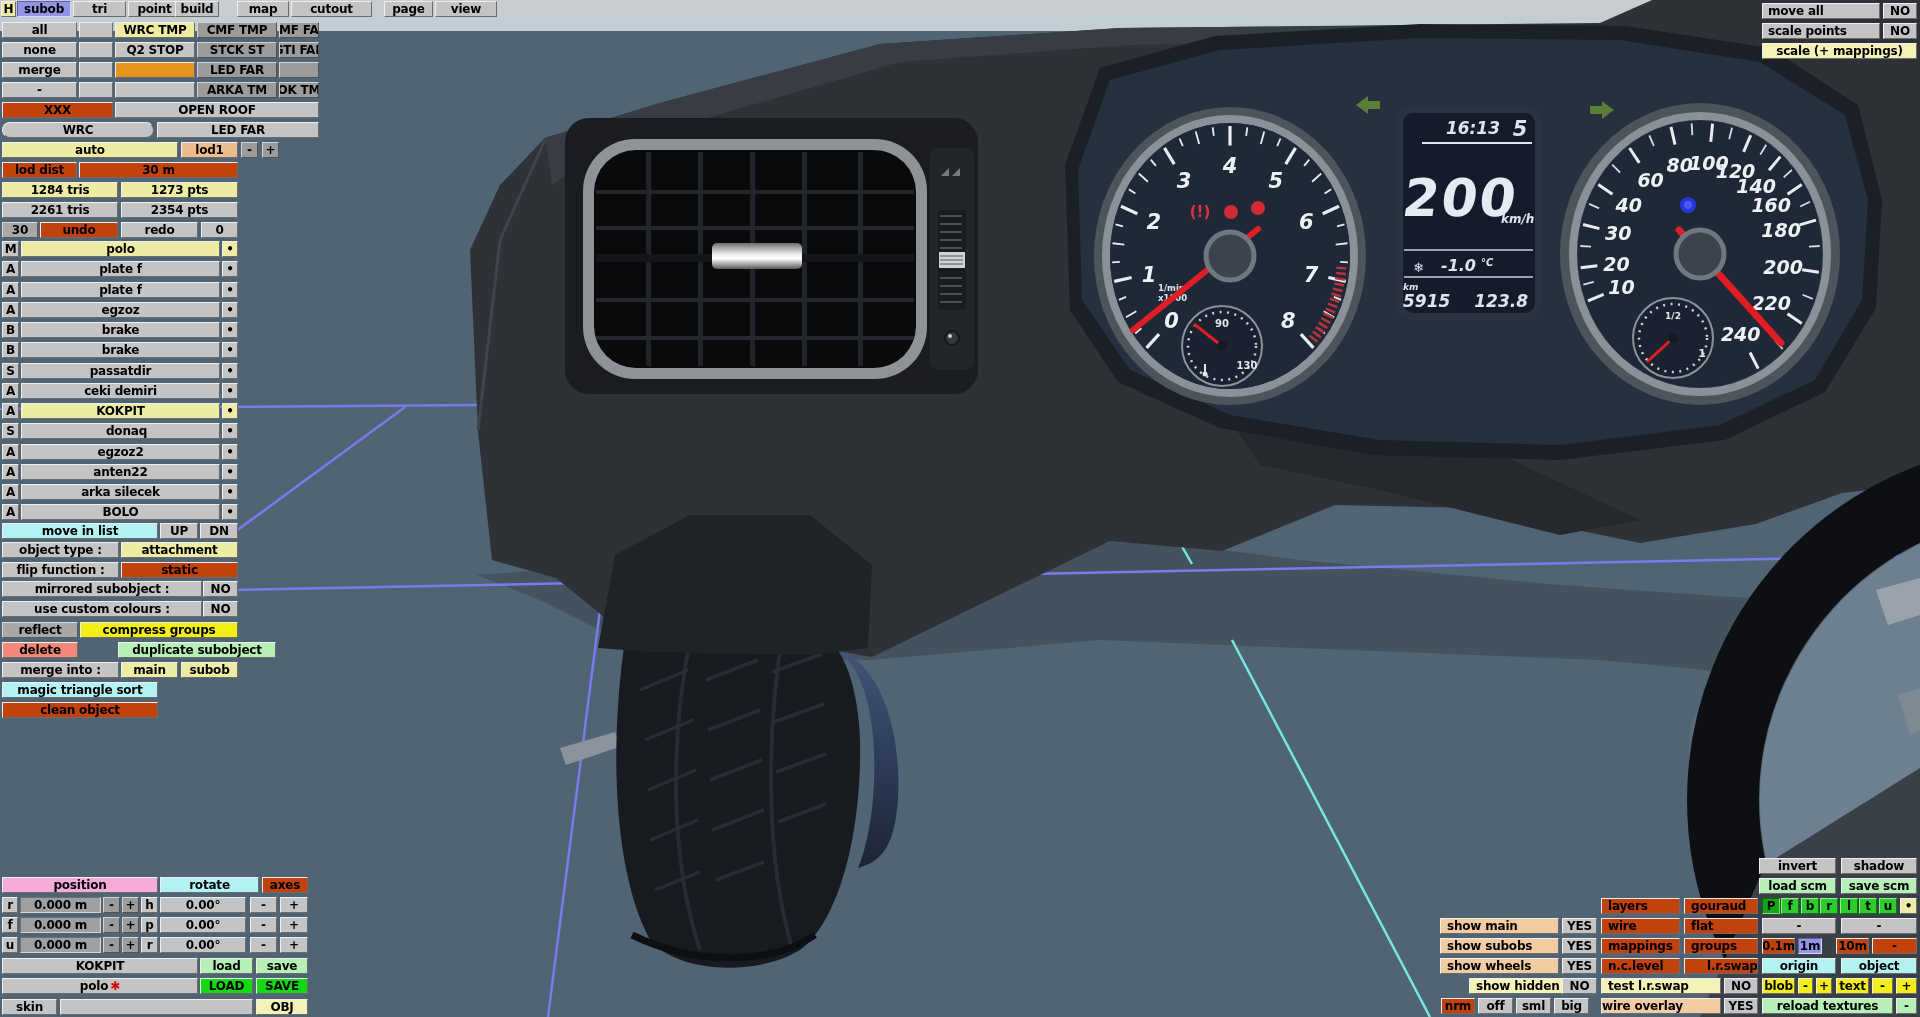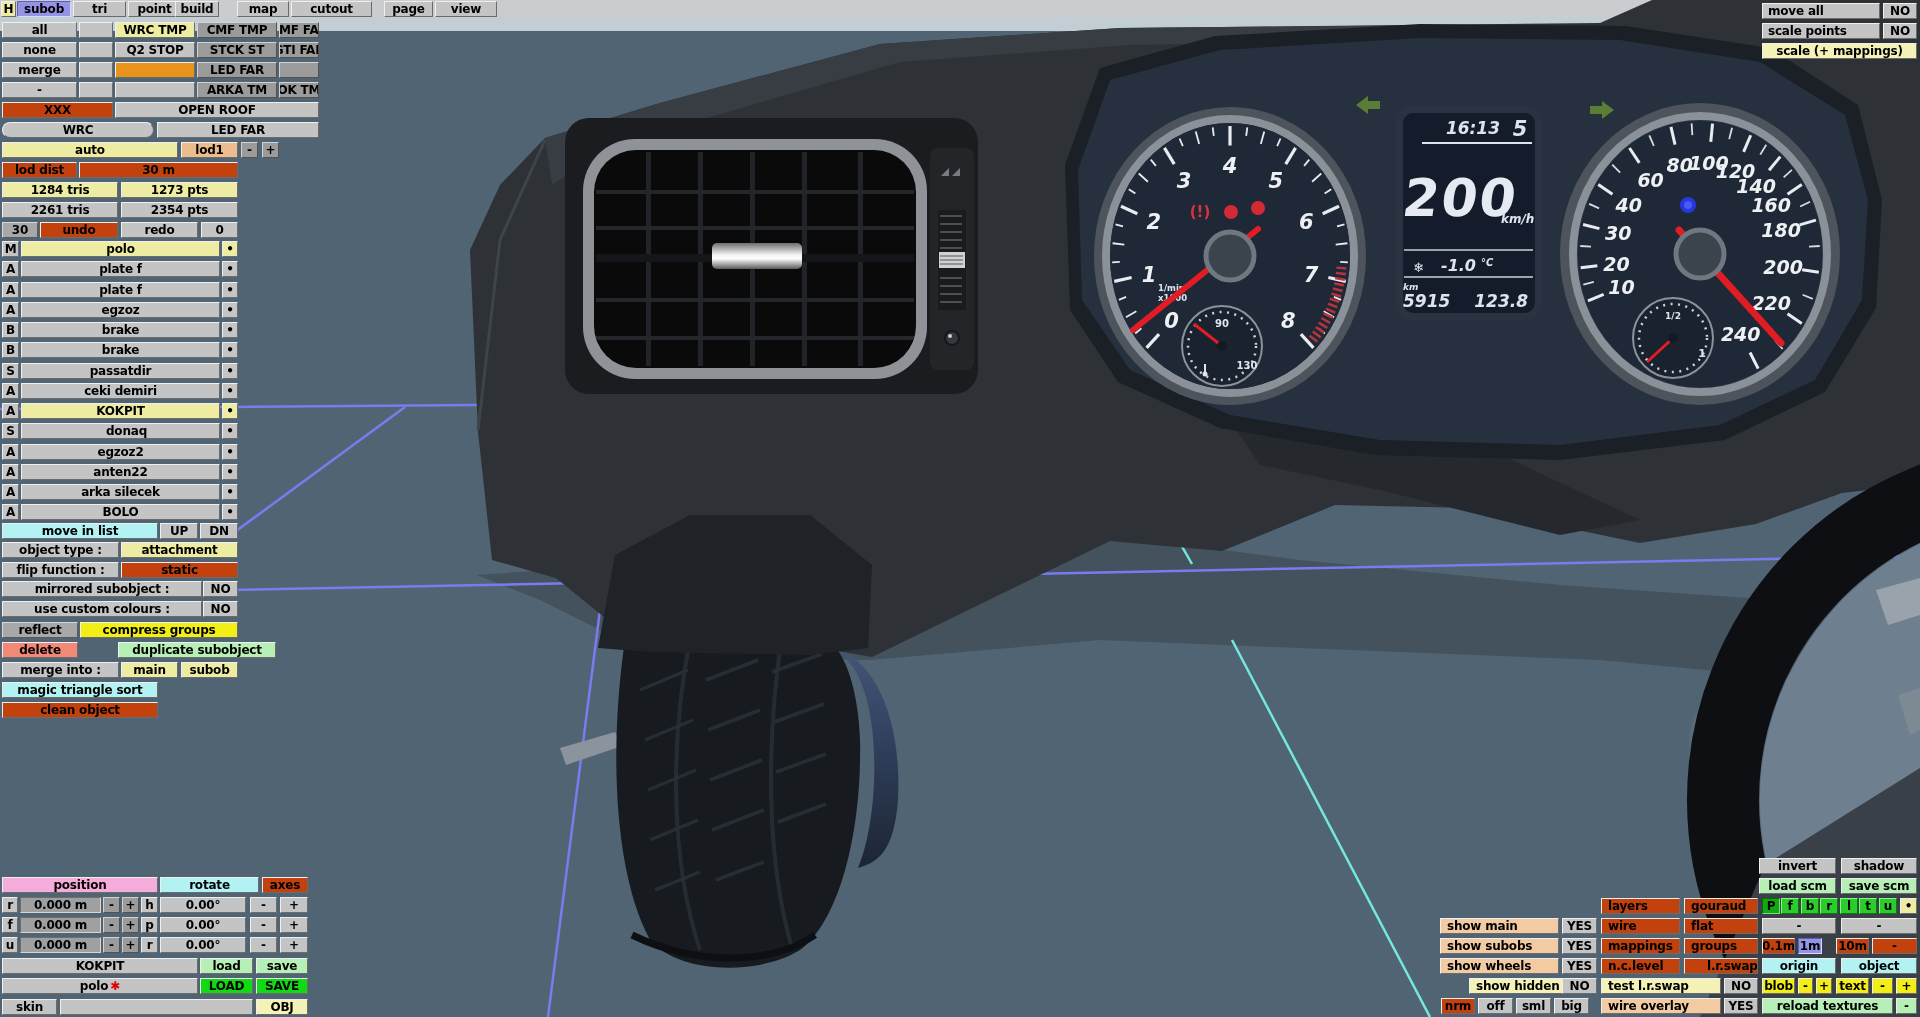--- a/index.html
+++ b/index.html
@@ -543,17 +543,17 @@
   <div class="btn by" style="left:1798px;top:978px;width:15px;">-</div>
   <div class="btn by" style="left:1816px;top:978px;width:16px;">+</div>
   <div class="btn by" style="left:1836px;top:978px;width:33px;">text</div>
   <div class="btn by" style="left:1872px;top:978px;width:21px;">-</div>
   <div class="btn by" style="left:1896px;top:978px;width:21px;">+</div>
 
   <div class="btn bl" style="left:1441px;top:998px;width:34px;">nrm</div>
   <div class="btn" style="left:1478px;top:998px;width:35px;">off</div>
   <div class="btn" style="left:1516px;top:998px;width:35px;">sml</div>
   <div class="btn" style="left:1554px;top:998px;width:35px;">big</div>
-  <div class="btn pc" style="left:1601px;top:998px;width:120px;justify-content:flex-start;padding-left:6px;">wire overlay</div>
+  <div class="btn pc" style="left:1601px;top:998px;width:120px;justify-content:flex-start;">wire overlay</div>
   <div class="btn" style="left:1724px;top:998px;width:34px;">YES</div>
   <div class="btn gr" style="left:1762px;top:998px;width:131px;">reload textures</div>
   <div class="btn gr" style="left:1896px;top:998px;width:21px;">-</div>
 </div>
 
 </body></html>

